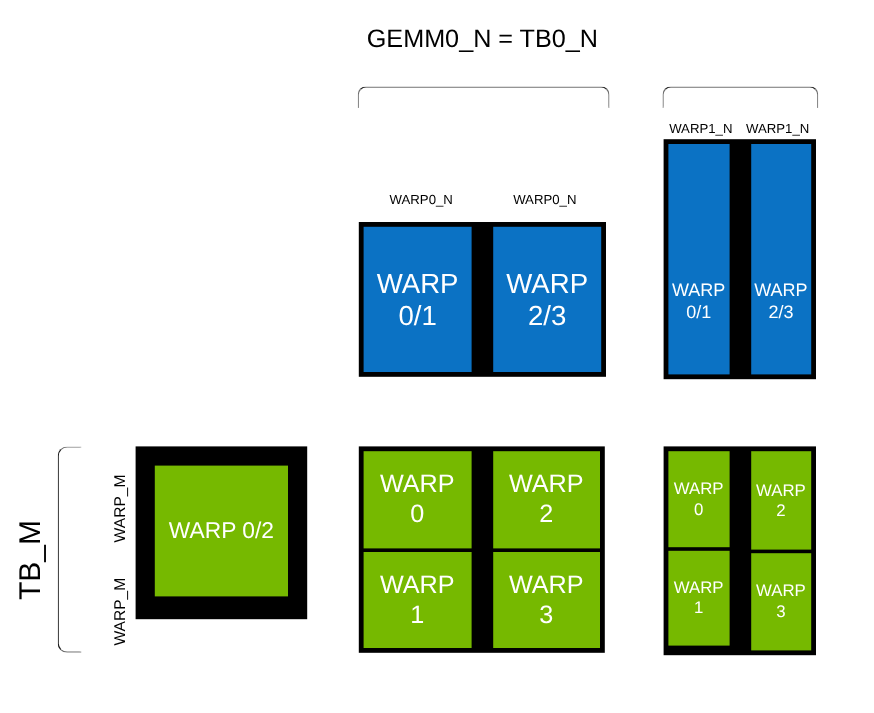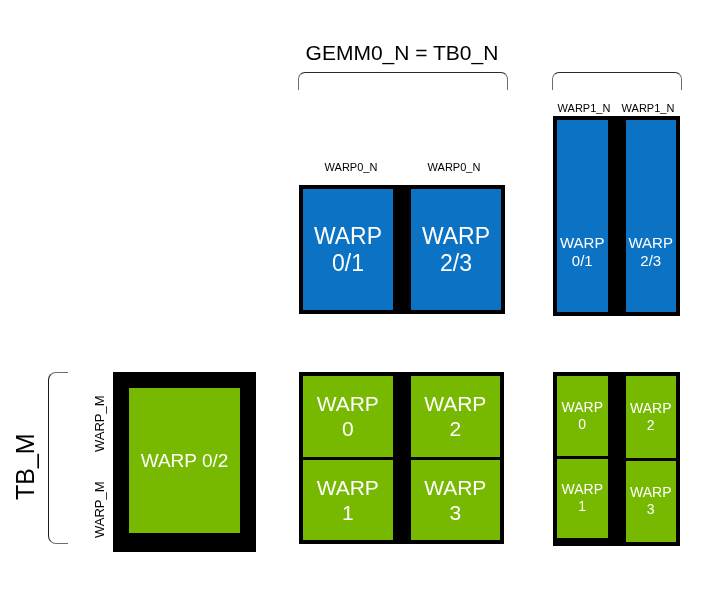--- a/index.html
+++ b/index.html
@@ -22,21 +22,21 @@
   
   .heading {
     position: absolute;
     font-size: 21px;
     line-height: 26px;
     color: #000000;
     text-align: center;
     white-space: pre-line;
     letter-spacing: 0px;
   }
-  #gemm0-title { left: 286px; top: 20px; width: 232px; margin-top: 20px; }
+  #gemm0-title { left: 286px; top: 20px; width: 232px; }
   #gemm1-title { left: 544px; top: 6px;  width: 176px; }
 
   
   .top-bracket {
     position: absolute;
     border-top: 1.4px solid #2b2b2b;
     border-left: 1.4px solid #6d6d6d;
     border-right: 1.4px solid #6d6d6d;
     border-radius: 7px 7px 0 0;
     height: 18px;
@@ -135,21 +135,21 @@
     padding: 4px;
   }
   #blue-gemm1 .cell {
     font-size: 15px; line-height: 18px;
     align-items: flex-end;
     padding-bottom: 42px;
   }
 
   
   #green-left {
-    left: 113px; top: 372px; width: 143px; height: 180px;
+    left: 113px; top: 372px; width: 143px; height: 144px;
     padding: 16px;
   }
   #green-left .cell { font-size: 19px; line-height: 22px; }
 
   
   #green-middle {
     left: 299px; top: 372px; width: 205px; height: 172px;
     padding: 4px;
   }
   #green-middle .cell { font-size: 21px; line-height: 25px; }

